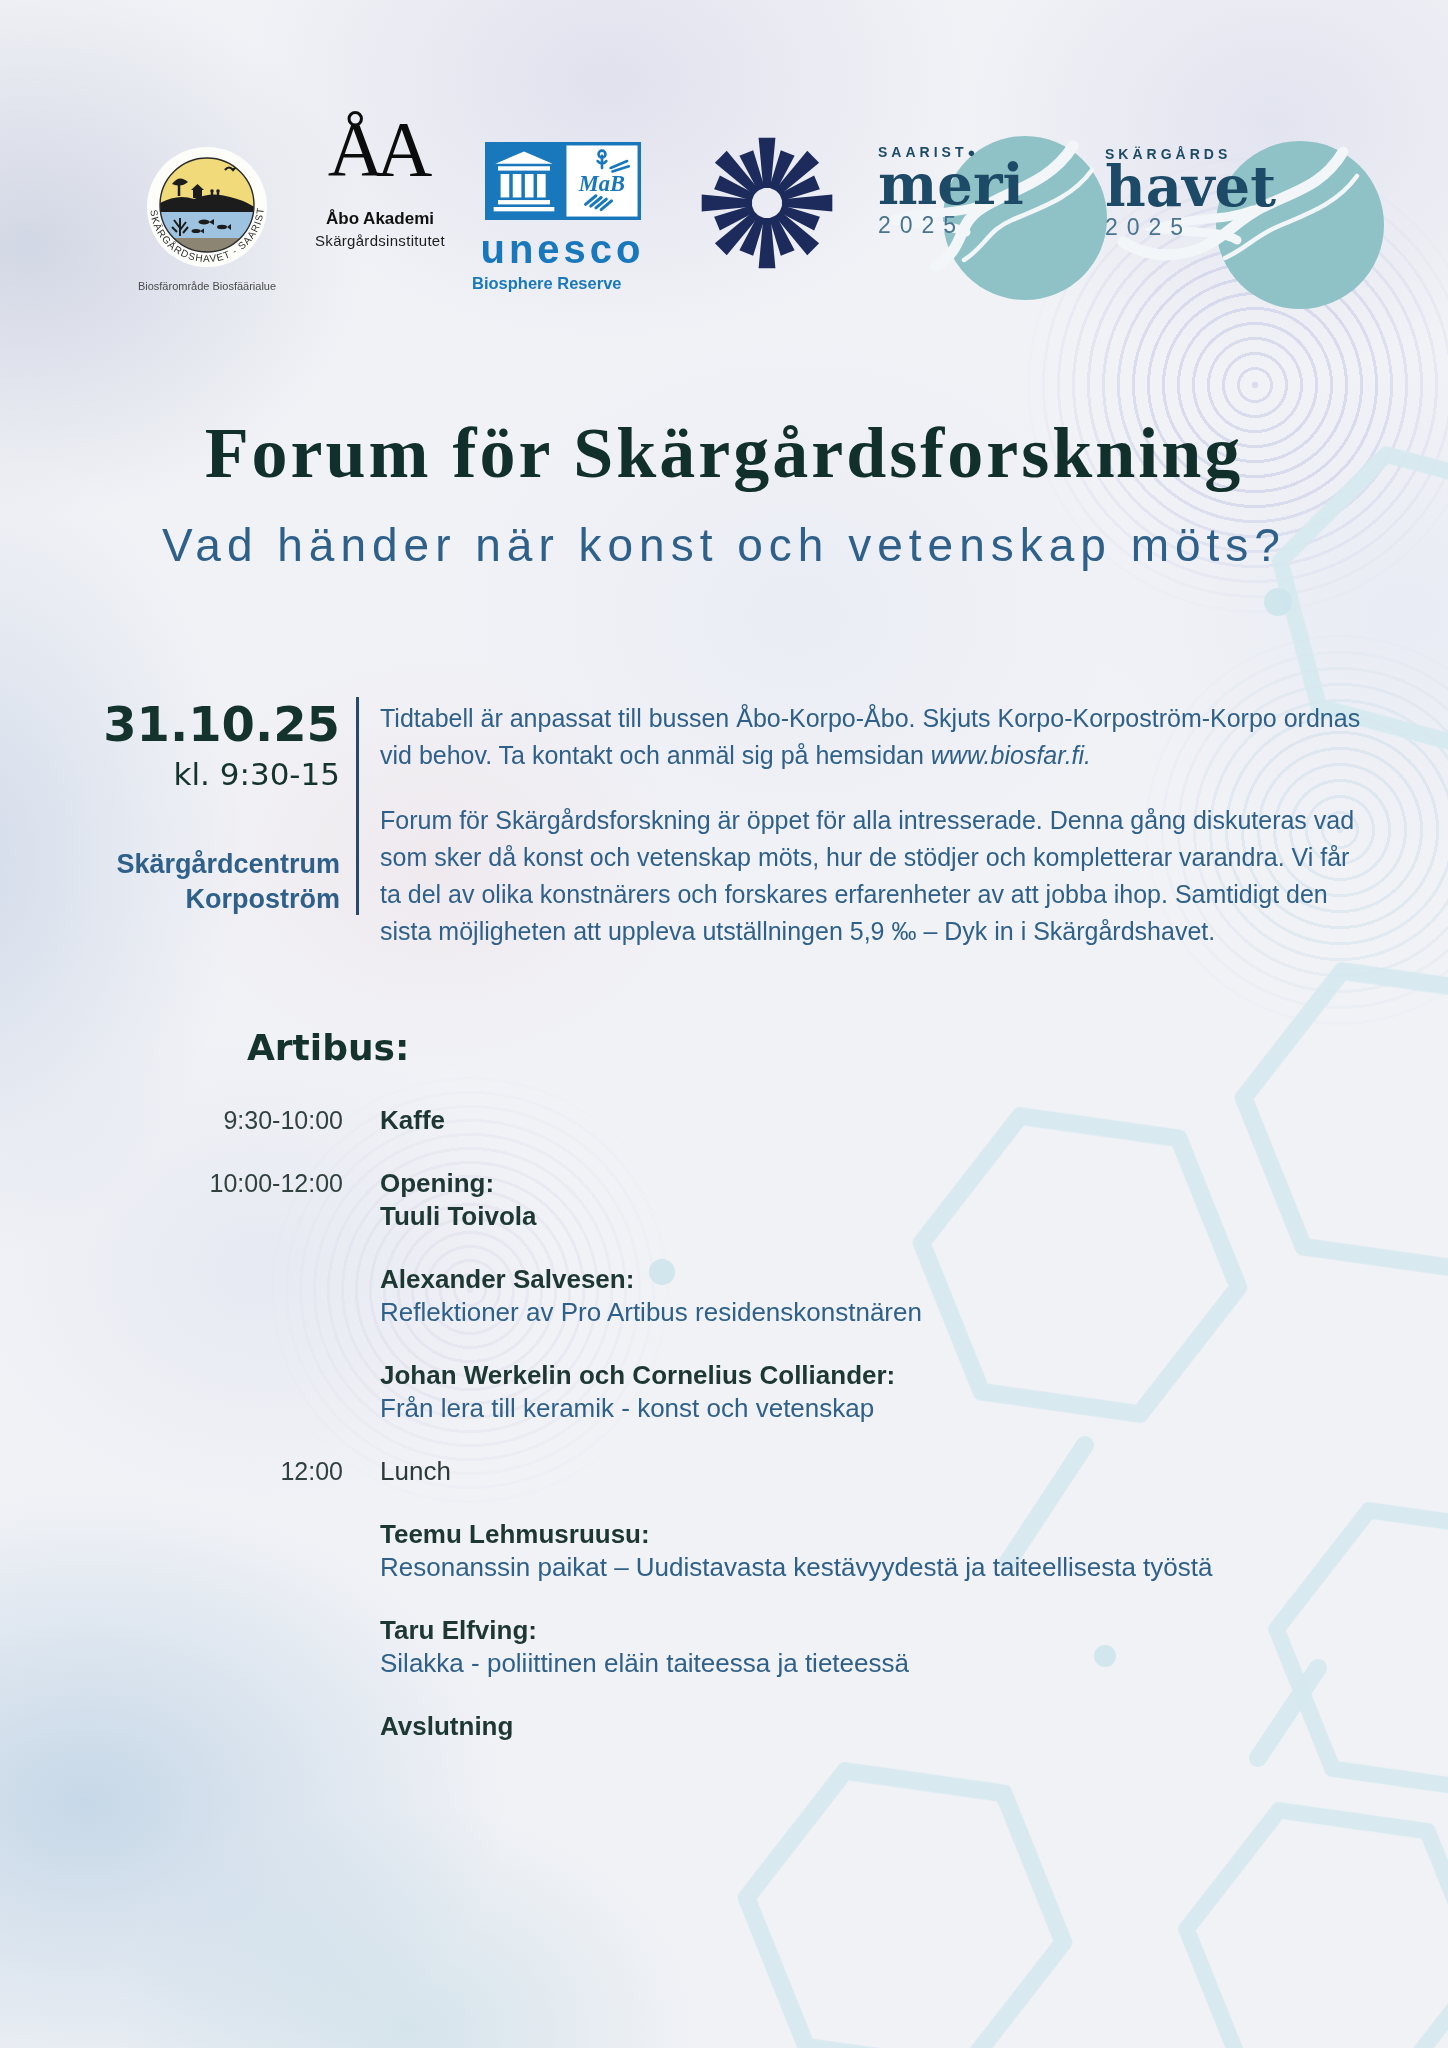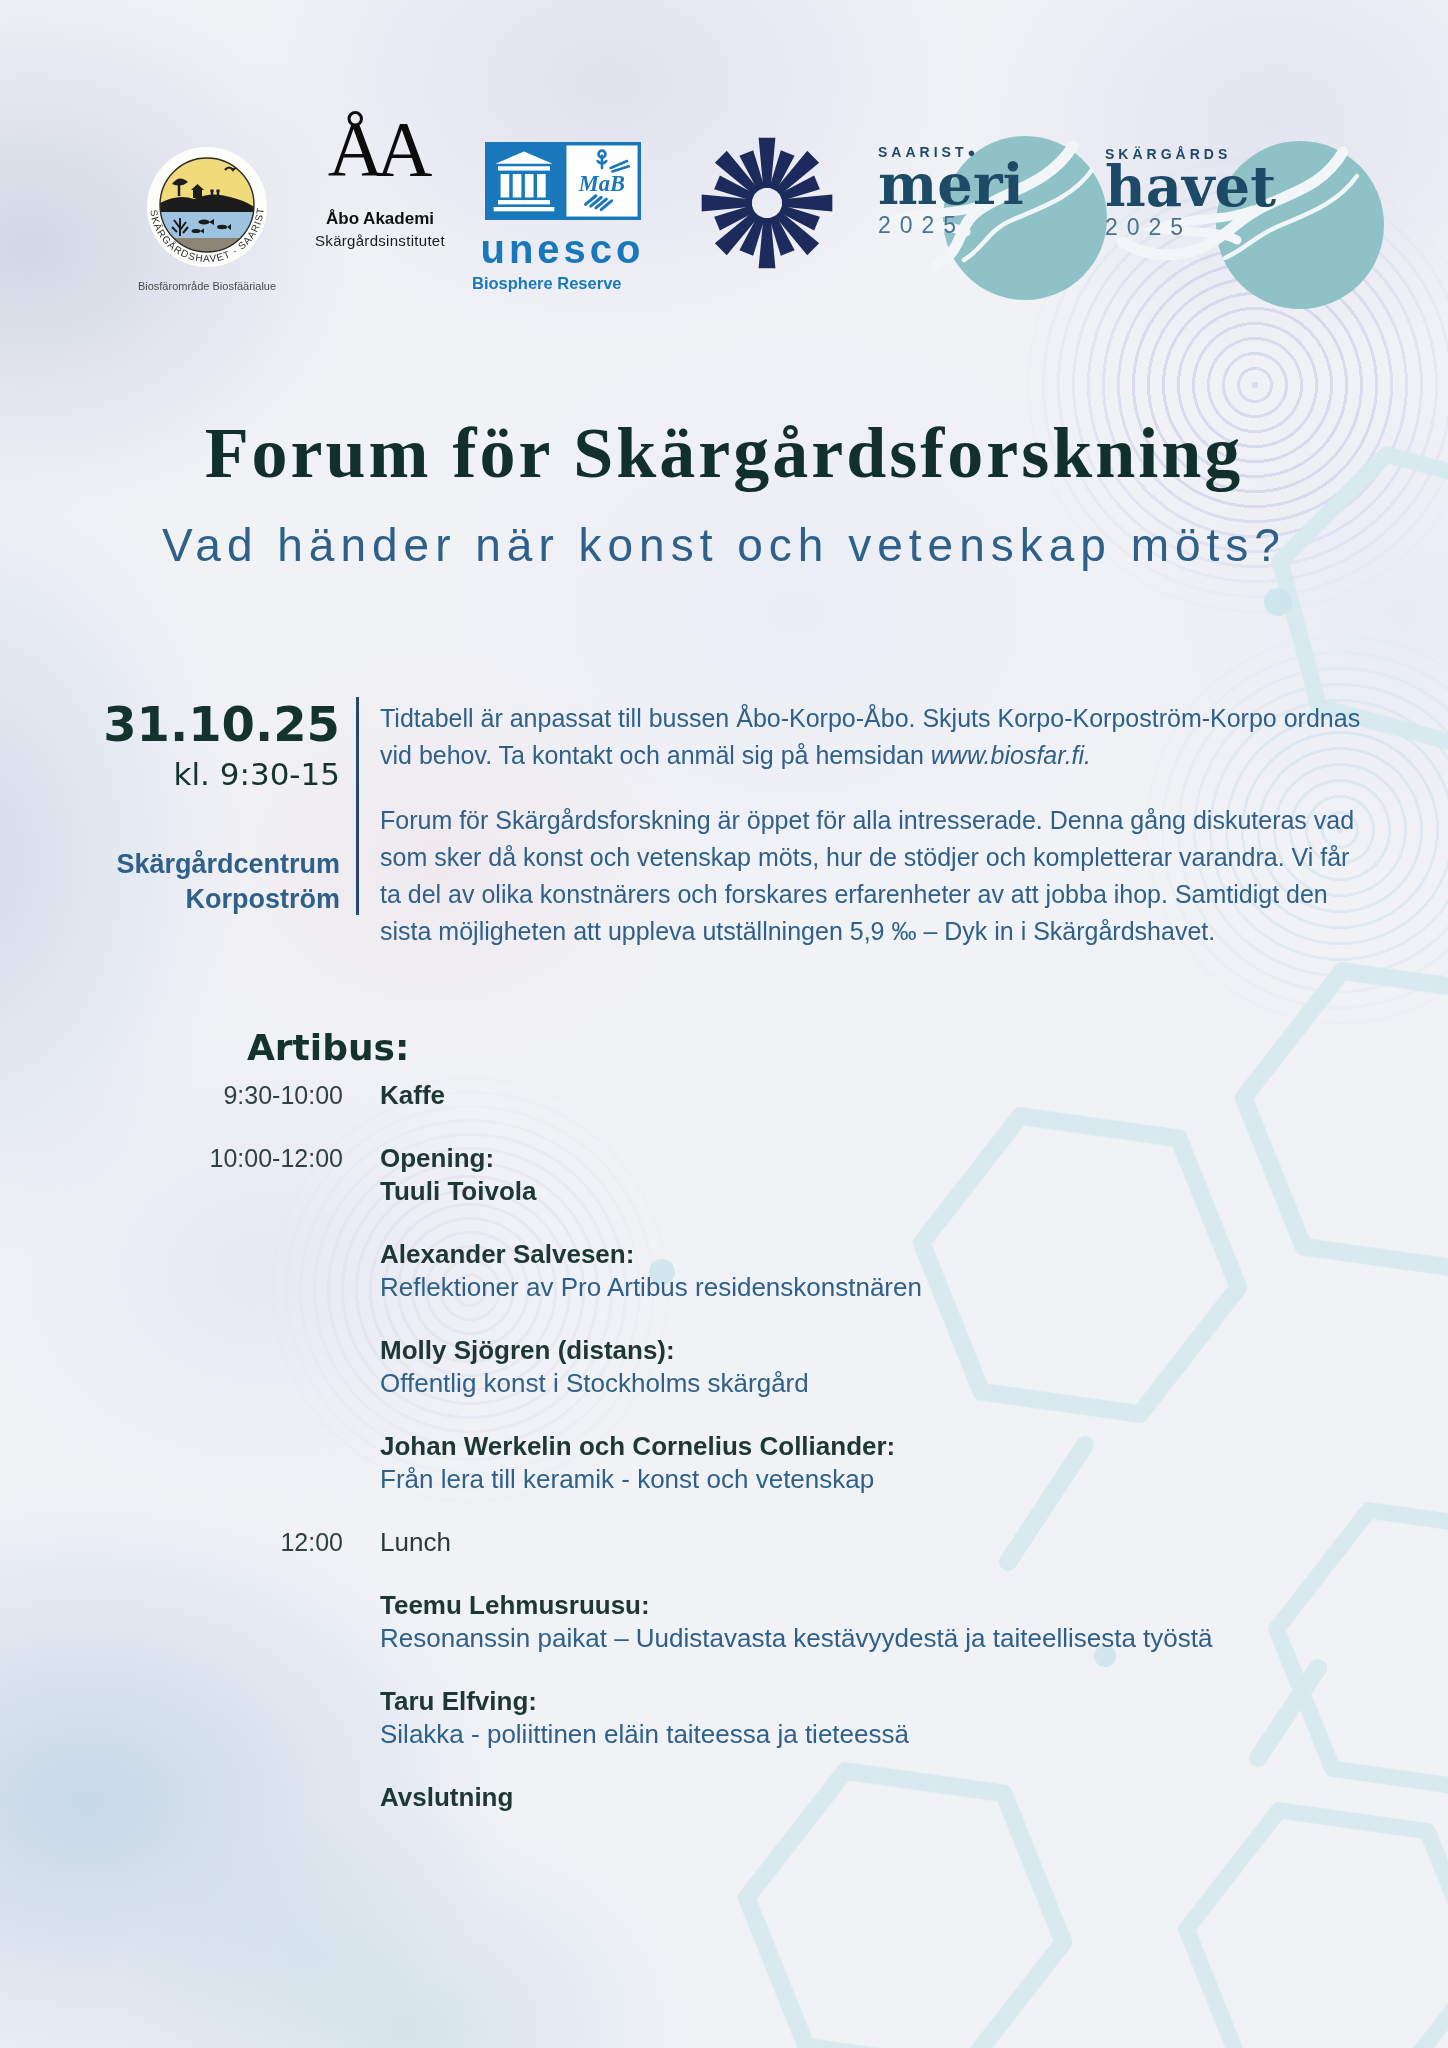--- a/index.html
+++ b/index.html
@@ -70,21 +70,21 @@
   .vline{position:absolute;left:356px;top:697px;width:3px;height:218px;background:#27496d;}
   .event-right{position:absolute;left:380px;top:700px;width:990px;
                font-size:25px;line-height:37px;color:#2e6089;}
   .event-right p{margin:0 0 28px 0;}
   .event-right i{font-style:italic;}
 
   
   .program{position:absolute;left:0;top:1028px;width:1448px;}
   .prog-heading{margin-left:247px;font-family:"DejaVu Sans",sans-serif;font-weight:700;
                 font-size:36px;color:#14332d;line-height:40px;}
-  .prog-rows{margin-top:11px;}
+  .prog-rows{margin-top:36px;}
   .prog-row{display:flex;margin-bottom:30px;}
   .prog-time{width:343px;flex:none;text-align:right;font-size:25px;line-height:33px;color:#31413e;}
   .prog-content{margin-left:37px;width:1000px;font-size:26px;line-height:33px;}
   .seg-bold{font-weight:700;color:#1d3833;}
   .seg-desc{color:#2e6089;}
   .seg-plain{color:#2c3a37;}
 </style>
 </head>
 <body>
 
@@ -277,27 +277,20 @@
         <div class="prog-row">
           <div class="prog-time"></div>
           <div class="prog-content">
             <div class="prog-line"><span class="seg-bold">Alexander Salvesen:</span></div>
             <div class="prog-line"><span class="seg-desc">Reflektioner av Pro Artibus residenskonstnären</span></div>
           </div>
         </div>
         <div class="prog-row">
           <div class="prog-time"></div>
           <div class="prog-content">
-            <div class="prog-line"><span class="seg-bold">Molly Sjögren (distans):</span></div>
-            <div class="prog-line"><span class="seg-desc">Offentlig konst i Stockholms skärgård</span></div>
-          </div>
-        </div>
-        <div class="prog-row">
-          <div class="prog-time"></div>
-          <div class="prog-content">
             <div class="prog-line"><span class="seg-bold">Johan Werkelin och Cornelius Colliander:</span></div>
             <div class="prog-line"><span class="seg-desc">Från lera till keramik - konst och vetenskap</span></div>
           </div>
         </div>
         <div class="prog-row">
           <div class="prog-time">12:00</div>
           <div class="prog-content">
             <div class="prog-line"><span class="seg-plain">Lunch</span></div>
           </div>
         </div>

